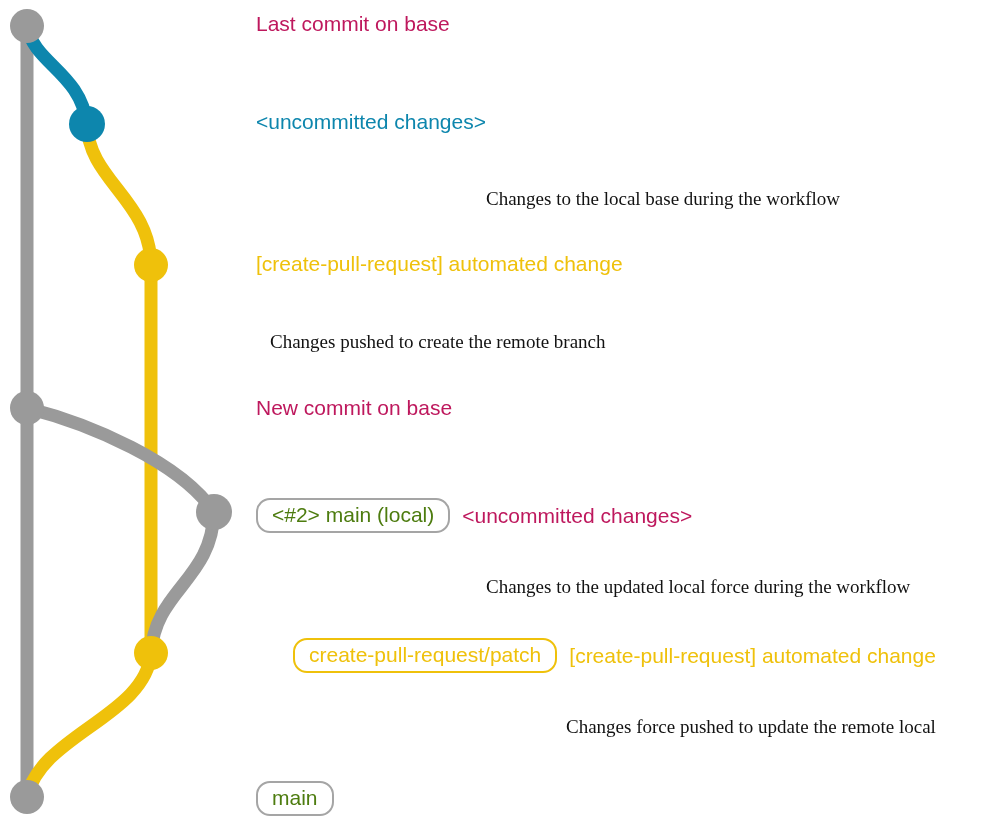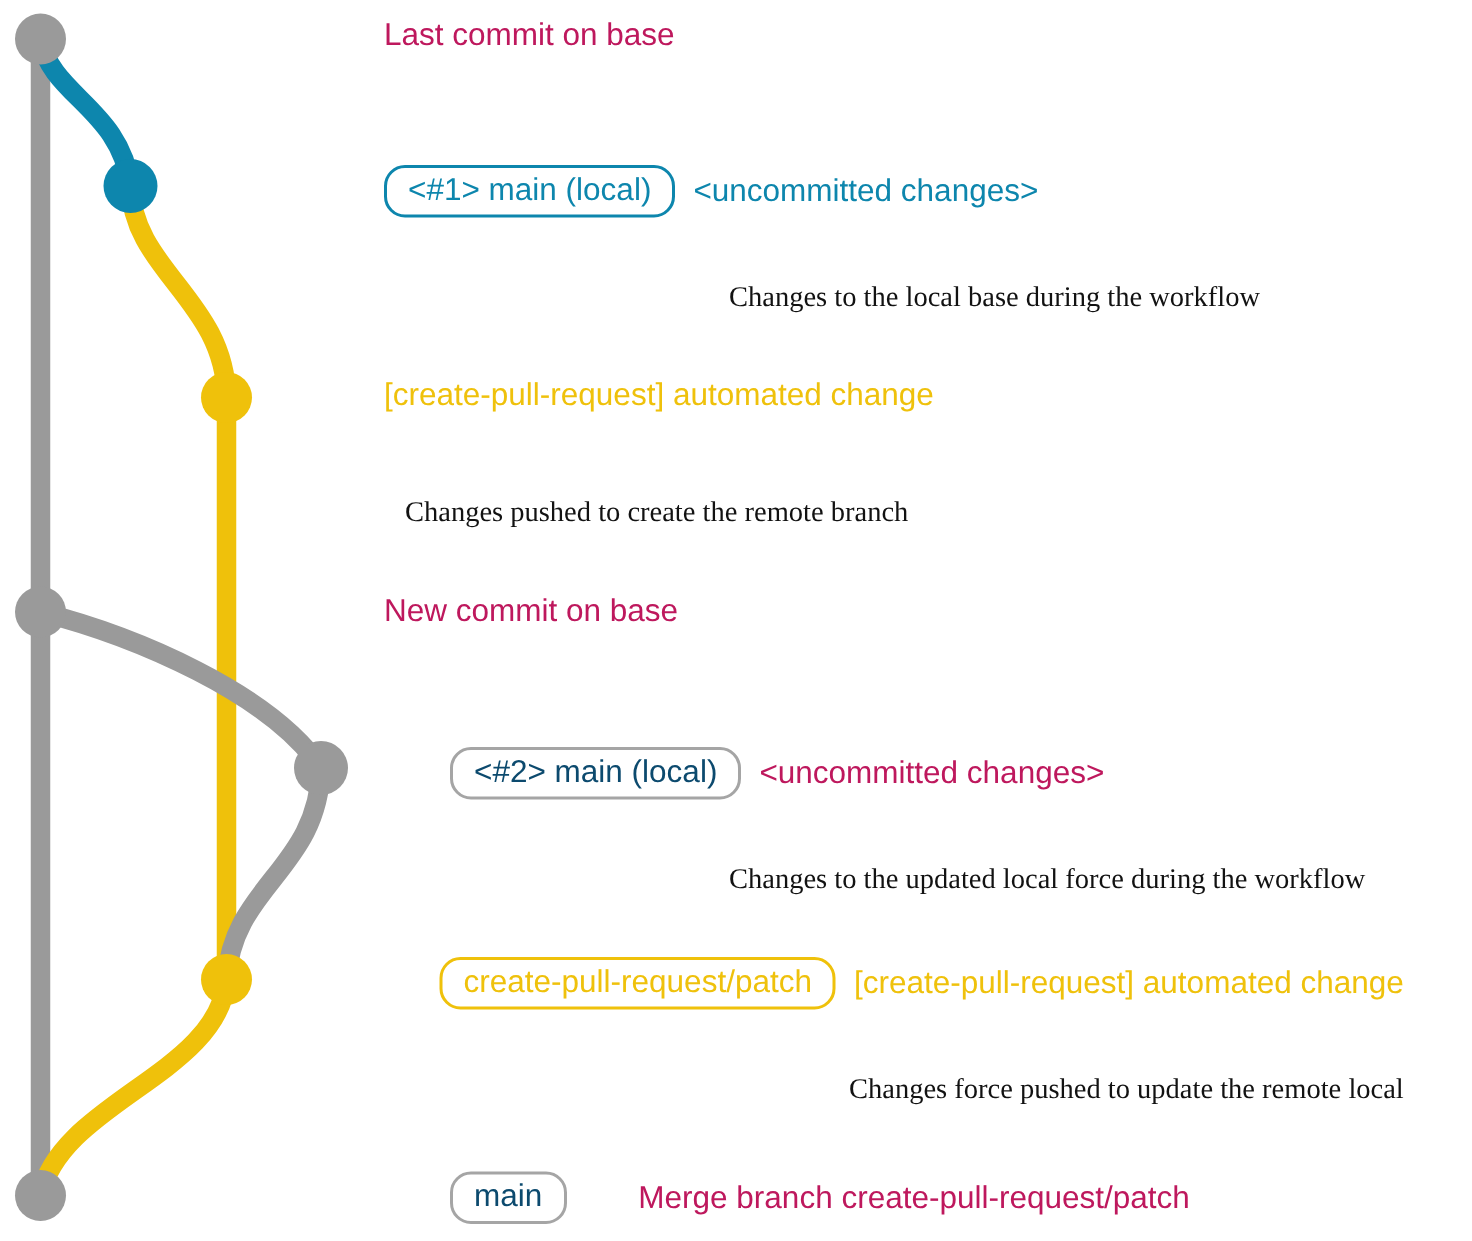--- a/index.html
+++ b/index.html
@@ -45,21 +45,21 @@
     padding: 4px 14px 5px 14px;
     font-family: "Liberation Sans", sans-serif;
     font-size: 21px;
     line-height: 1.05;
     white-space: nowrap;
     margin-right: 12px;
     background: #ffffff;
   }
 
   .ref-badge.blue  { border-color: #0d86ad; color: #0d86ad; }
-  .ref-badge.gray  { border-color: #a5a5a5; color: #0c4a6e; margin-left: 44px; }
+  .ref-badge.gray  { border-color: #a5a5a5; color: #4d7c0f; }
   .ref-badge.yellow{ border-color: #efc10b; color: #efc10b; margin-left: 37px; }
 
   .subject-blue   { color: #0d86ad; }
   .subject-gray   { color: #be185d; }
   .subject-yellow { color: #efc10b; }
 
   .note {
     position: absolute;
     font-family: "Liberation Serif", serif;
     font-size: 19px;
@@ -94,21 +94,20 @@
   <circle cx="214" cy="512" r="18" fill="#9a9a9a"></circle>
   <circle cx="151" cy="653" r="17" fill="#efc10b"></circle>
   <circle cx="27" cy="797" r="17" fill="#9a9a9a"></circle>
 </svg>
 
 <div class="row" style="left:256px; top:12px;">
   <span class="commit-subject subject-gray">Last commit on base</span>
 </div>
 
 <div class="row" style="left:256px; top:110px;">
-  <span class="ref-badge blue">&lt;#1&gt; main (local)</span>
   <span class="commit-subject subject-blue">&lt;uncommitted changes&gt;</span>
 </div>
 <div class="note" style="left:486px; top:146px;">Changes to the local base during the workflow</div>
 
 <div class="row" style="left:256px; top:252px;">
   <span class="commit-subject subject-yellow">[create-pull-request] automated change</span>
 </div>
 <div class="note" style="left:270px; top:289px;">Changes pushed to create the remote branch</div>
 
 <div class="row" style="left:256px; top:396px;">
@@ -122,14 +121,13 @@
 <div class="note" style="left:486px; top:534px;">Changes to the updated local force during the workflow</div>
 
 <div class="row" style="left:256px; top:638px;">
   <span class="ref-badge yellow">create-pull-request/patch</span>
   <span class="commit-subject subject-yellow">[create-pull-request] automated change</span>
 </div>
 <div class="note" style="left:566px; top:674px;">Changes force pushed to update the remote local</div>
 
 <div class="row" style="left:256px; top:781px;gap:36px;">
   <span class="ref-badge gray">main</span>
-  <span class="commit-subject subject-gray">Merge branch create-pull-request/patch</span>
 </div>
 
 </body></html>

